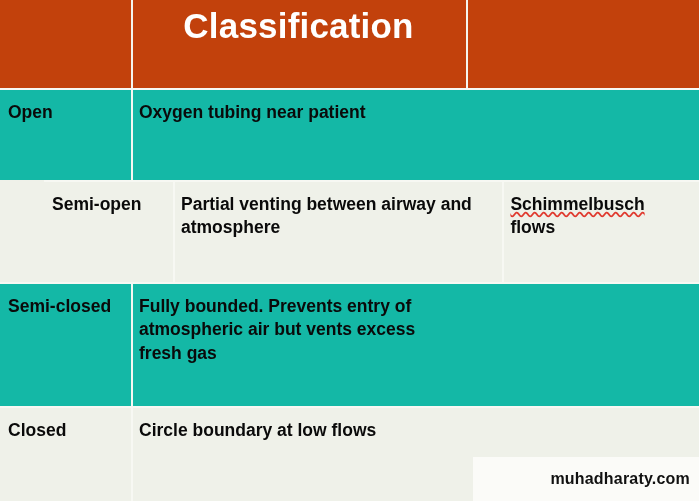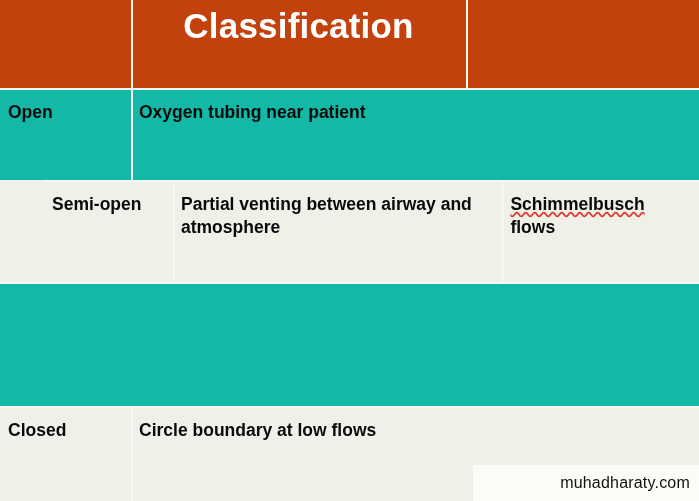--- a/index.html
+++ b/index.html
@@ -102,29 +102,29 @@
     text-decoration: underline wavy #e03a2f;
     text-decoration-skip-ink: none;
     text-underline-offset: 1px;
   }
   
   .watermark {
     position: absolute;
     right: 0;
     bottom: 0;
     width: 226px;
-    height: 36px;
+    height: 44px;
     background: #fbfbf8;
     display: flex;
     align-items: center;
     justify-content: flex-end;
     padding-right: 9px;
     box-sizing: border-box;
     font-size: 16px;
-    font-weight: normal;
+    font-weight: bold;
     color: #111111;
     letter-spacing: 0.2px;
   }
 </style>
 </head>
 <body>
 
 <div class="slide">
   <div class="table">
 
@@ -141,20 +141,22 @@
       <div class="cell c3"><span class="misspelled"></span><span>Oxygen tubing near patient</span></div>
     </div>
 
     <div class="row r2 shade-b">
       <div class="cell c1">Semi-open</div>
       <div class="cell c2">Partial venting between airway and atmosphere</div>
       <div class="cell c3"><span class="misspelled">Schimmelbusch</span><span> flows</span></div>
     </div>
 
     <div class="row r3 shade-a">
+      <div class="cell c1">Semi-closed</div>
+      <div class="cell c2">Fully bounded. Prevents entry of atmospheric air but vents excess fresh  gas</div>
     </div>
 
     <div class="row r4 shade-b">
       <div class="cell c1">Closed</div>
       <div class="cell c3"><span class="misspelled"></span><span>Circle boundary at low flows</span></div>
     </div>
 
   </div>
 
   <div class="watermark">muhadharaty.com</div>

